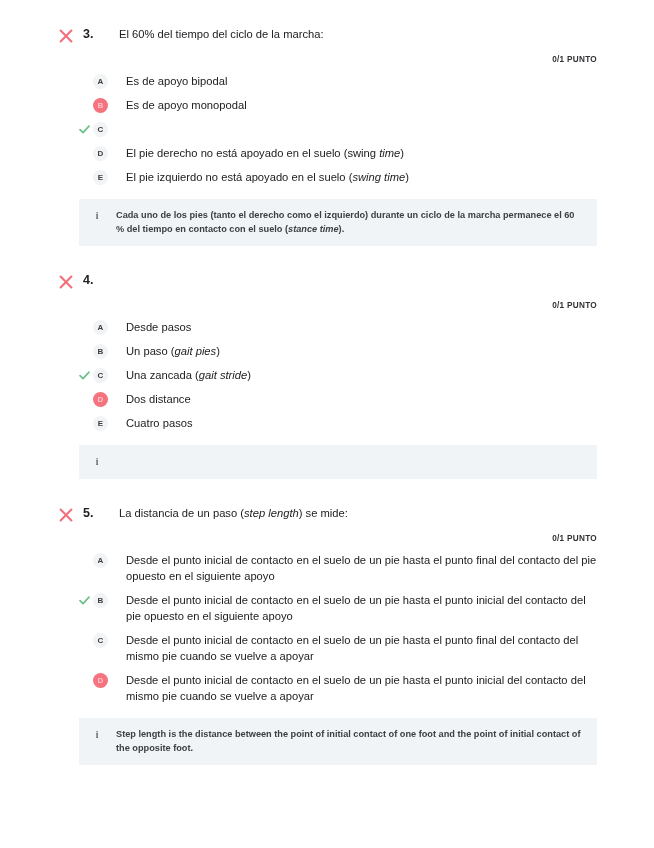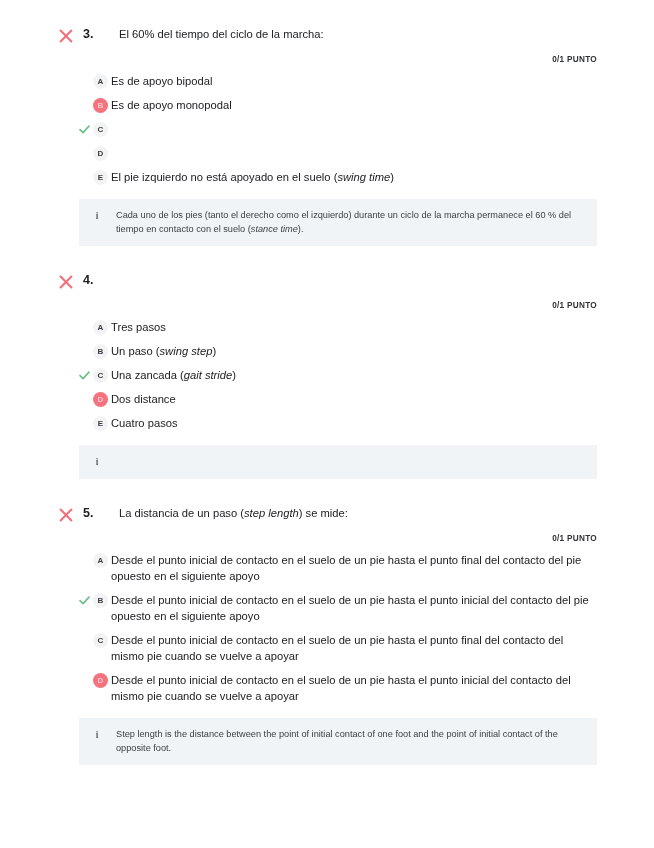--- a/index.html
+++ b/index.html
@@ -103,21 +103,21 @@
     margin-top: 1px;
     letter-spacing: 0.2px;
   }
   .badge.selected-wrong {
     background: #f4737e;
     color: #fbc4c9;
   }
   .opt-text {
     font-size: 11.2px;
     line-height: 16px;
-    margin-left: 3px;
+    margin-left: 18px;
     color: #202124;
     max-width: 486px;
   }
   .opt-text i { font-style: italic; }
 
   
   .infobox {
     background: #f1f4f7;
     margin: 14px 0 0 22px;
     padding: 9px 14px 10px 10px;
@@ -135,20 +135,21 @@
     color: #5f6368;
     font-family: "Liberation Serif", serif;
     line-height: 14px;
     padding-top: 1px;
   }
   .info-text {
     font-size: 9.2px;
     line-height: 14px;
     color: #3c4043;
     margin-left: 11px;
+    font-weight: bold;
   }
   .info-text i { font-style: italic; }
 </style>
 </head>
 <body>
 
 <div class="page" id="page-root">
     <div class="question">
       <div class="q-head">
         <div class="mark-x">
@@ -175,20 +176,21 @@
           <div class="opt-check">
             <svg width="11" height="9" viewBox="0 0 11 9">
               <path d="M1 4.6 L4 7.6 L10 1.2" stroke="#6dc08a" stroke-width="1.7" stroke-linecap="round" stroke-linejoin="round" fill="none"></path>
             </svg>
           </div>
           <div class="badge">C</div>
         </div>
         <div class="option">
           <div class="opt-check"></div>
           <div class="badge">D</div>
+          <span class="opt-text"><span>El pie derecho no está apoyado en el suelo (swing </span><i>time</i><span>)</span></span>
         </div>
         <div class="option">
           <div class="opt-check"></div>
           <div class="badge">E</div>
           <span class="opt-text"><span>El pie izquierdo no está apoyado en el suelo (</span><i>swing time</i><span>)</span></span>
         </div>
       </div>
       <div class="infobox">
         <div class="info-icon">i</div>
         <span class="info-text"><span>Cada uno de los pies (tanto el derecho como el izquierdo) durante un ciclo de la marcha permanece el 60 % del tiempo en contacto con el suelo (</span><i>stance time</i><span>).</span></span>
@@ -201,26 +203,26 @@
             <path d="M3.6 3.6 L14.4 14.4 M14.4 3.6 L3.6 14.4" stroke="#f2707c" stroke-width="2.1" stroke-linecap="round" fill="none"></path>
           </svg>
         </div>
         <div class="q-num">4.</div>
       </div>
       <div class="points">0/1 PUNTO</div>
       <div class="options">
         <div class="option">
           <div class="opt-check"></div>
           <div class="badge">A</div>
-          <span class="opt-text"><span>Tres pasos</span></span>
+          <span class="opt-text"><span>Desde pasos</span></span>
         </div>
         <div class="option">
           <div class="opt-check"></div>
           <div class="badge">B</div>
-          <span class="opt-text"><span>Un paso (</span><i>swing step</i><span>)</span></span>
+          <span class="opt-text"><span>Un paso (</span><i>gait pies</i><span>)</span></span>
         </div>
         <div class="option">
           <div class="opt-check">
             <svg width="11" height="9" viewBox="0 0 11 9">
               <path d="M1 4.6 L4 7.6 L10 1.2" stroke="#6dc08a" stroke-width="1.7" stroke-linecap="round" stroke-linejoin="round" fill="none"></path>
             </svg>
           </div>
           <div class="badge">C</div>
           <span class="opt-text"><span>Una zancada (</span><i>gait stride</i><span>)</span></span>
         </div>

